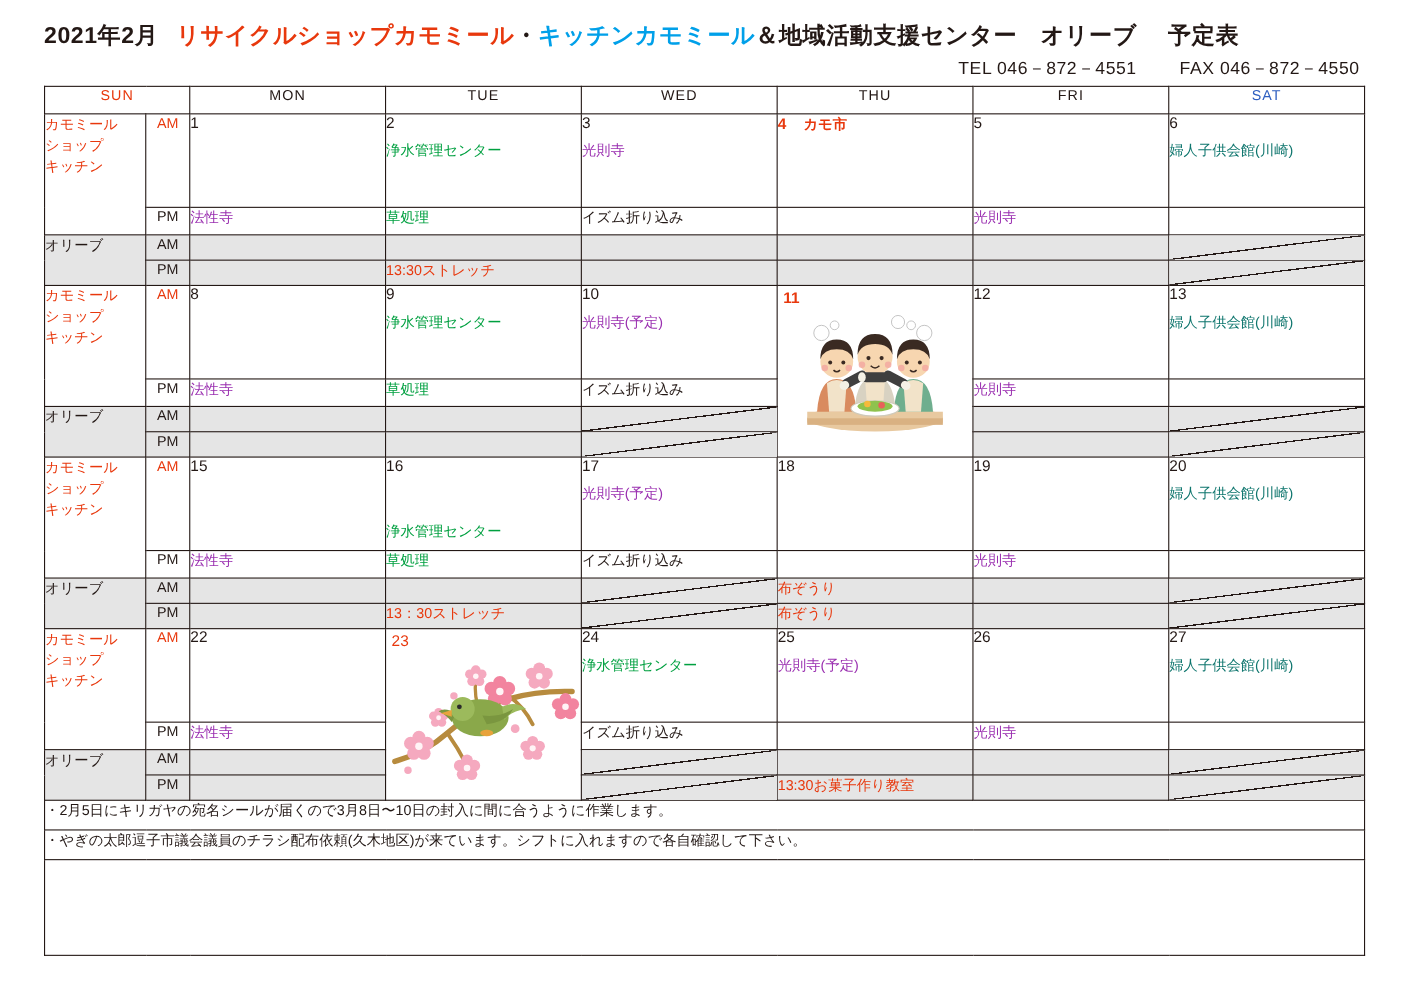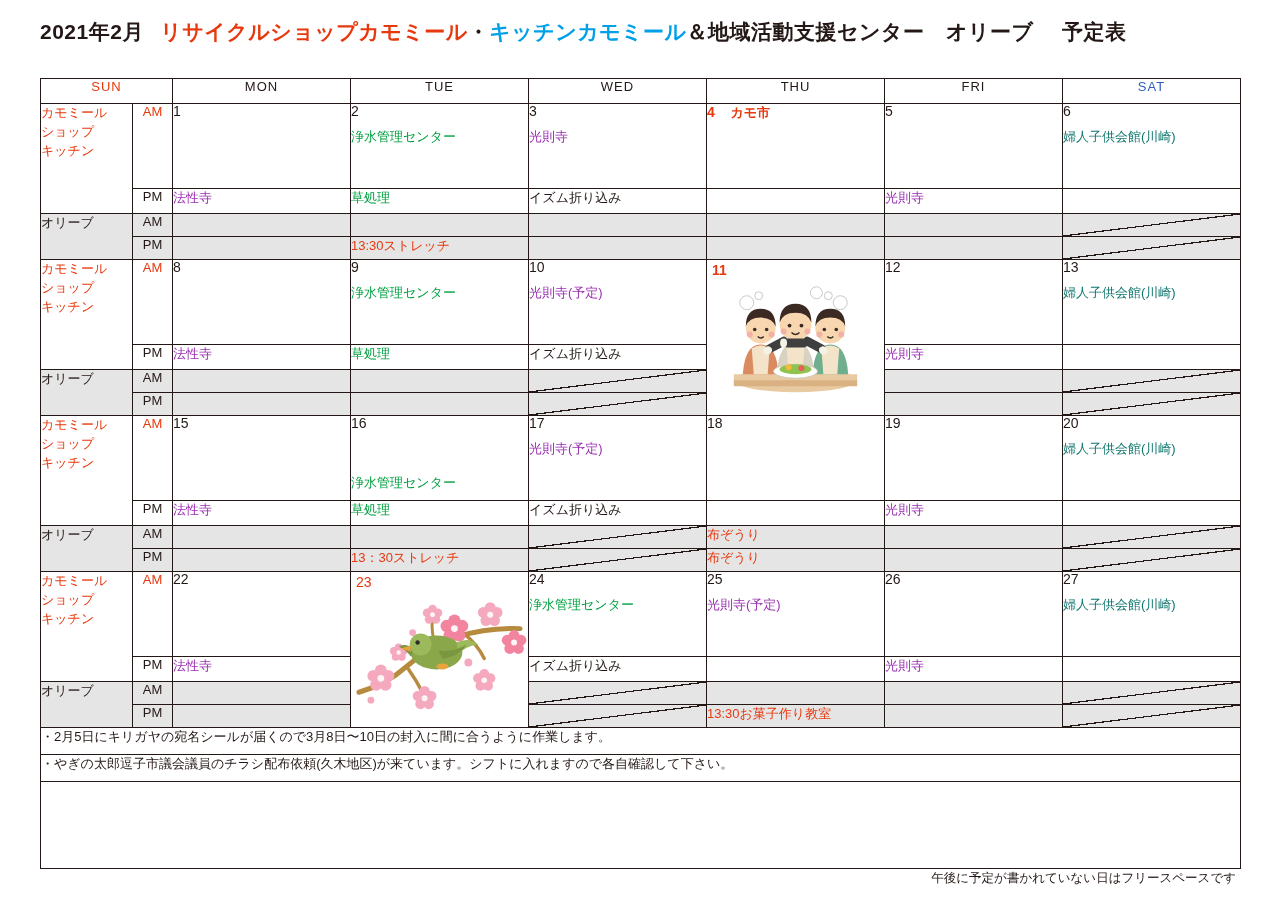--- a/index.html
+++ b/index.html
@@ -197,20 +197,24 @@
 <body>
 
 <div class="page">
 
   <div class="title-row">
     <span class="t-date">2021年2月</span>
     <span class="t-recycle">リサイクルショップカモミール</span><span class="t-dot">・</span><span class="t-kitchen">キッチンカモミール</span><span class="t-center">＆地域活動支援センター　オリーブ</span>
     <span class="t-sched">予定表</span>
   </div>
 
+  <div class="contact-row">
+    <span>TEL  046－872－4551</span>
+    <span class="fax">FAX  046－872－4550</span>
+  </div>
 
   <table class="cal">
     <colgroup>
       <col class="c-label">
         <col class="c-ampm">
       <col class="c-day">
         <col class="c-day">
         <col class="c-day">
       <col class="c-day">
         <col class="c-day">
@@ -618,15 +622,14 @@
       </tr>
       <tr>
         <td class="note" colspan="8">・やぎの太郎逗子市議会議員のチラシ配布依頼(久木地区)が来ています。シフトに入れますので各自確認して下さい。</td>
       </tr>
       <tr>
         <td class="note freespace" colspan="8"></td>
       </tr>
     </tbody>
   </table>
 
-  <div class="footnote">午後に予定が書かれていない日はフリースペースです</div>
 
 </div>
 
 </body></html>

